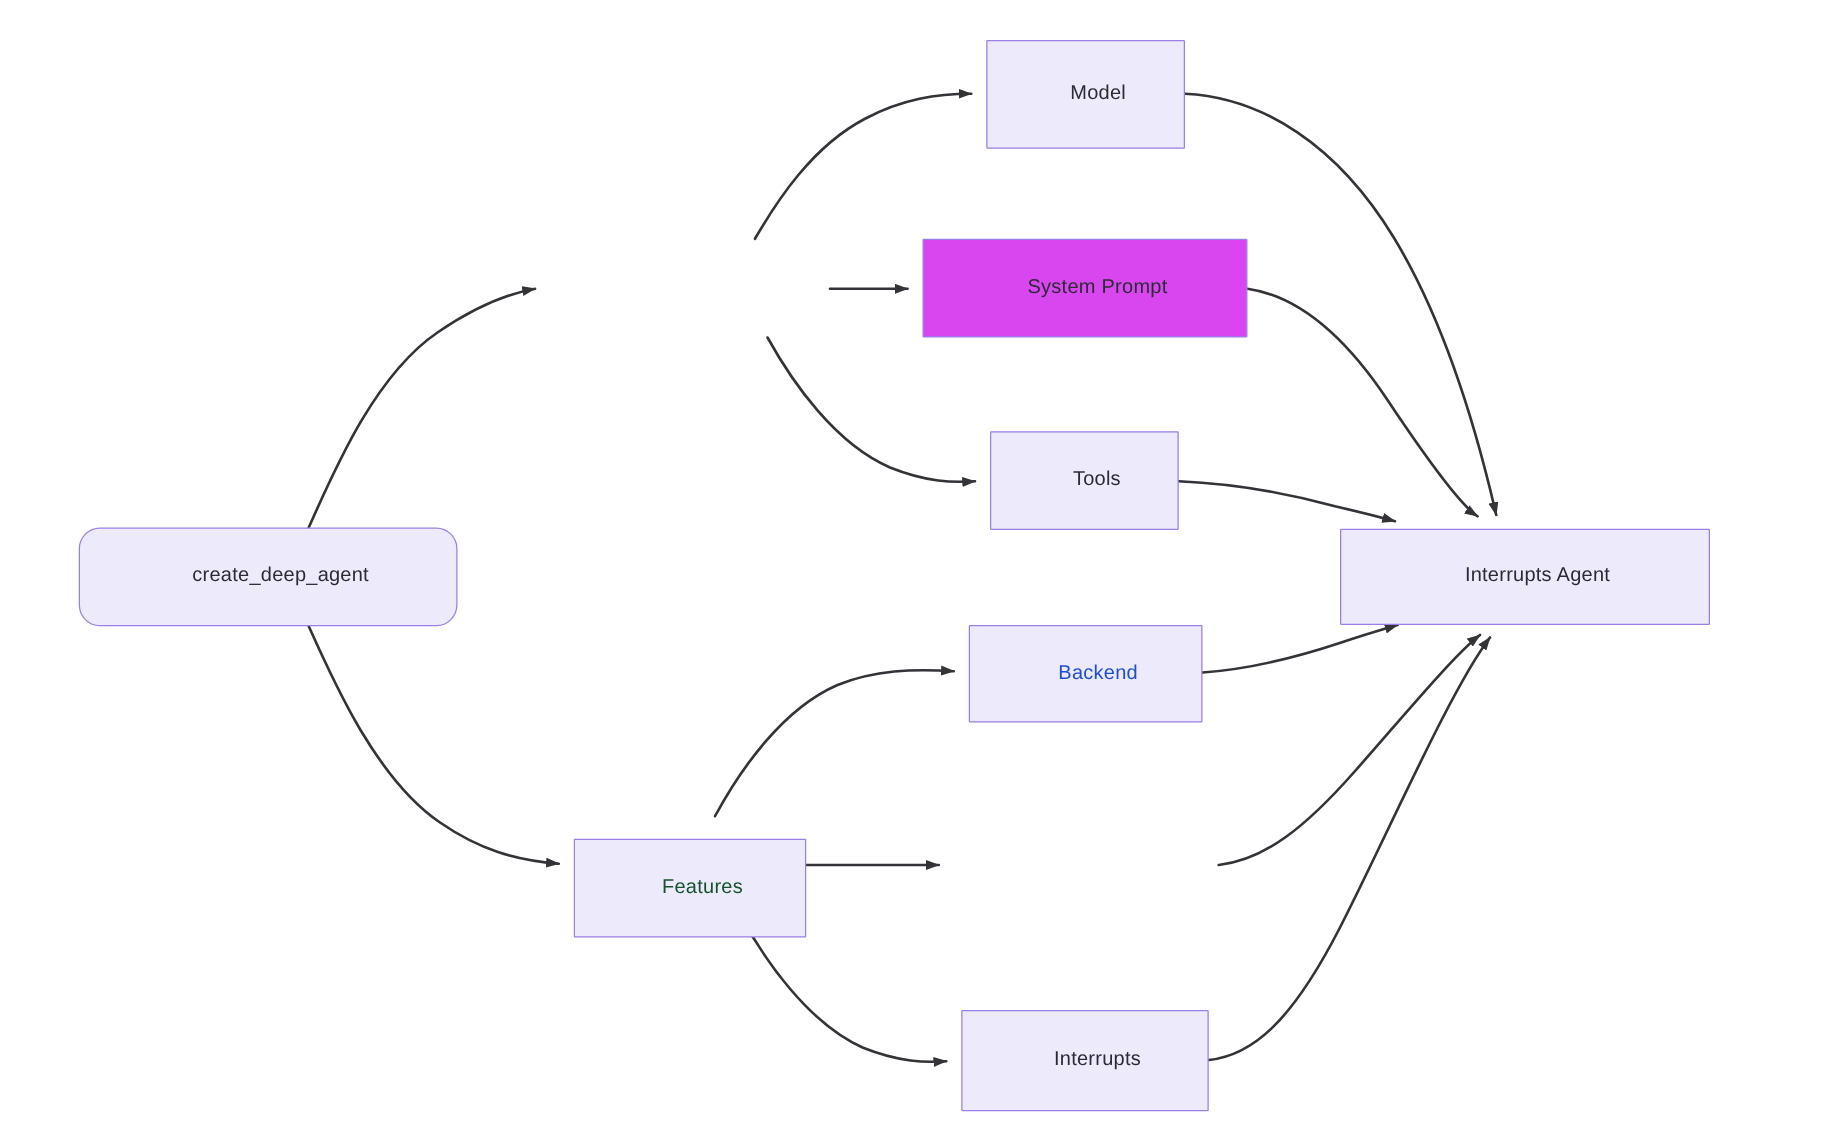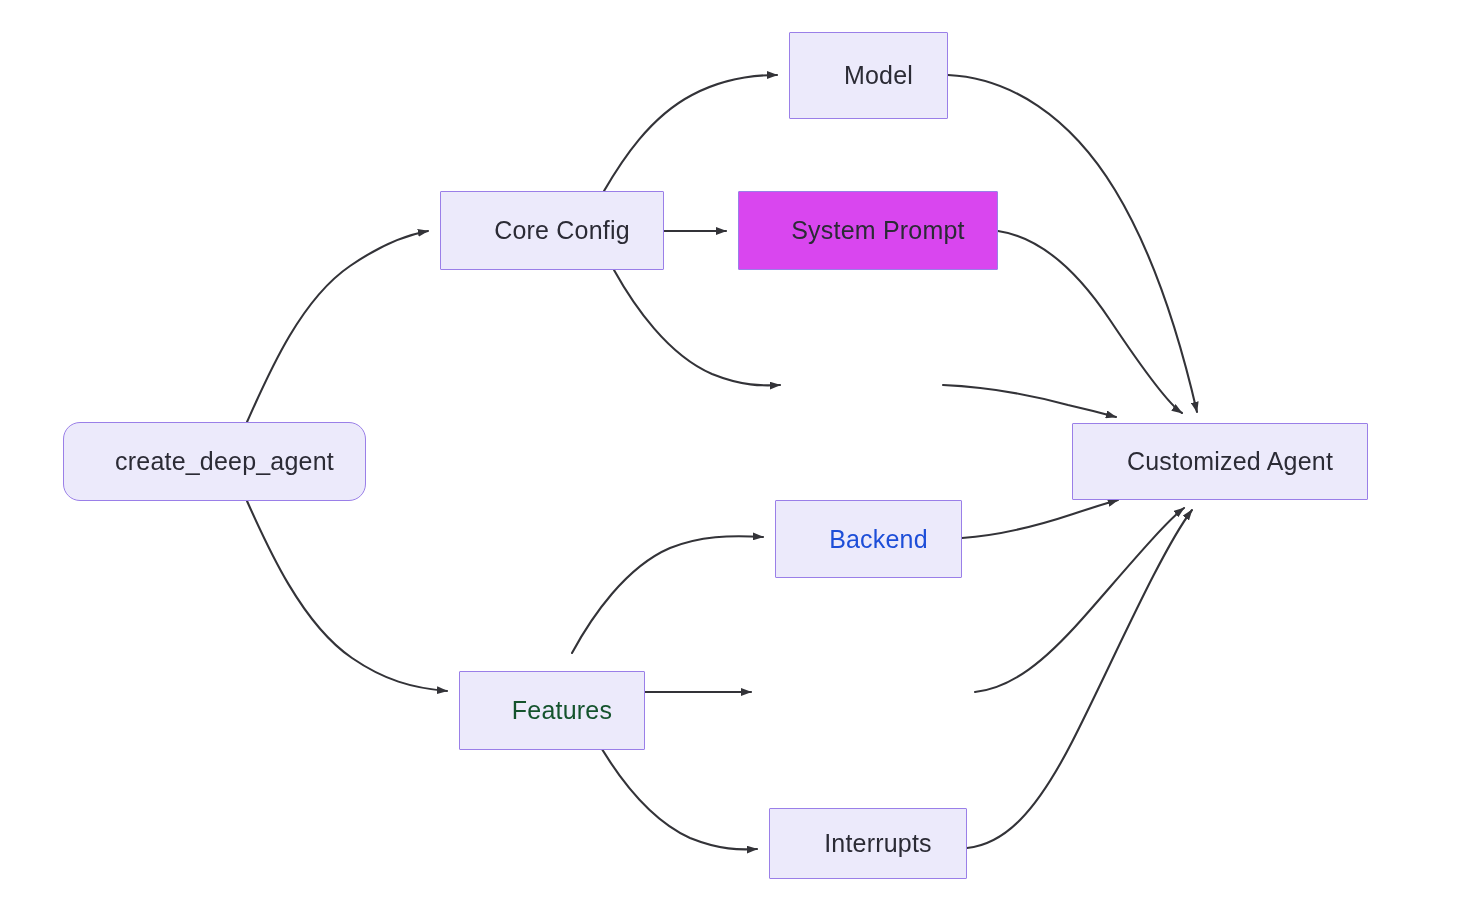--- a/index.html
+++ b/index.html
@@ -29,21 +29,21 @@
     position: absolute;
     box-sizing: border-box;
     background: #ECEAFB;
     border: 1.6px solid #9A7FE8;
     border-radius: 1px;
     display: flex;
     align-items: center;
     justify-content: center;
     color: #2b2b35;
     font-family: "Liberation Sans", sans-serif;
-    font-size: 25px;
+    font-size: 16px;
     line-height: 1.15;
     letter-spacing: 0.2px;
     white-space: nowrap;
     padding-left: 20px;
   }
   .node-label {
     pointer-events: none;
   }
   .edge-path {
     fill: none;
@@ -89,35 +89,35 @@
     <path class="edge-path" marker-end="url(#arrowhead)" d="M 962,538 C 1005,535 1043,524 1073,514 C 1094,507 1108,503 1118,500" style="stroke: rgb(51, 51, 56);"></path>
 
     <path class="edge-path" marker-end="url(#arrowhead)" d="M 975,692 C 1012,688 1045,661 1083,618 C 1121,575 1164,523 1184,508" style="stroke: rgb(51, 51, 56);"></path>
 
     <path class="edge-path" marker-end="url(#arrowhead)" d="M 967,848 C 1005,844 1036,812 1072,742 C 1108,672 1160,552 1192,510" style="stroke: rgb(51, 51, 56);"></path>
   </svg>
 
   <div class="node" style="left: 63px; top: 422px; width: 303px; height: 79px; background: rgb(236, 234, 251); border-color: rgb(154, 127, 232); color: rgb(43, 43, 53); border-radius: 17px;">
     <span class="node-label">create_deep_agent</span>
   </div>
-  <div class="node" style="left: 440px; top: 191px; width: 224px; height: 79px; background: rgb(236, 234, 251); border-color: rgb(154, 127, 232); color: rgb(43, 43, 53);">
-    <span class="node-label">Core Config</span>
-  </div>
   <div class="node" style="left: 789px; top: 32px; width: 159px; height: 87px; background: rgb(236, 234, 251); border-color: rgb(154, 127, 232); color: rgb(43, 43, 53);">
     <span class="node-label">Model</span>
   </div>
   <div class="node" style="left: 738px; top: 191px; width: 260px; height: 79px; background: #d946ef; border-color: rgb(154, 127, 232); color: rgb(43, 43, 53);">
     <span class="node-label">System Prompt</span>
   </div>
+  <div class="node" style="left: 792px; top: 345px; width: 151px; height: 79px; background: rgb(236, 234, 251); border-color: rgb(154, 127, 232); color: rgb(43, 43, 53);">
+    <span class="node-label">Tools</span>
+  </div>
   <div class="node" style="left: 1072px; top: 423px; width: 296px; height: 77px; background: rgb(236, 234, 251); border-color: rgb(154, 127, 232); color: rgb(43, 43, 53);">
-    <span class="node-label">Customized Agent</span>
+    <span class="node-label">Interrupts Agent</span>
   </div>
   <div class="node" style="left: 459px; top: 653px; width: 186px; height: 79px; background: rgb(236, 234, 251); border-color: rgb(154, 127, 232); color: #14532d; margin-top: 18px;">
     <span class="node-label">Features</span>
   </div>
   <div class="node" style="left: 775px; top: 500px; width: 187px; height: 78px; background: rgb(236, 234, 251); border-color: rgb(154, 127, 232); color: #1d4ed8;">
     <span class="node-label">Backend</span>
   </div>
-  <div class="node" style="left: 769px; top: 808px; width: 198px; height: 71px; background: rgb(236, 234, 251); border-color: rgb(154, 127, 232); color: rgb(43, 43, 53);">
+  <div class="node" style="left: 769px; top: 808px; width: 198px; height: 81px; background: rgb(236, 234, 251); border-color: rgb(154, 127, 232); color: rgb(43, 43, 53);">
     <span class="node-label">Interrupts</span>
   </div>
 
 </div>
 
 </body></html>

